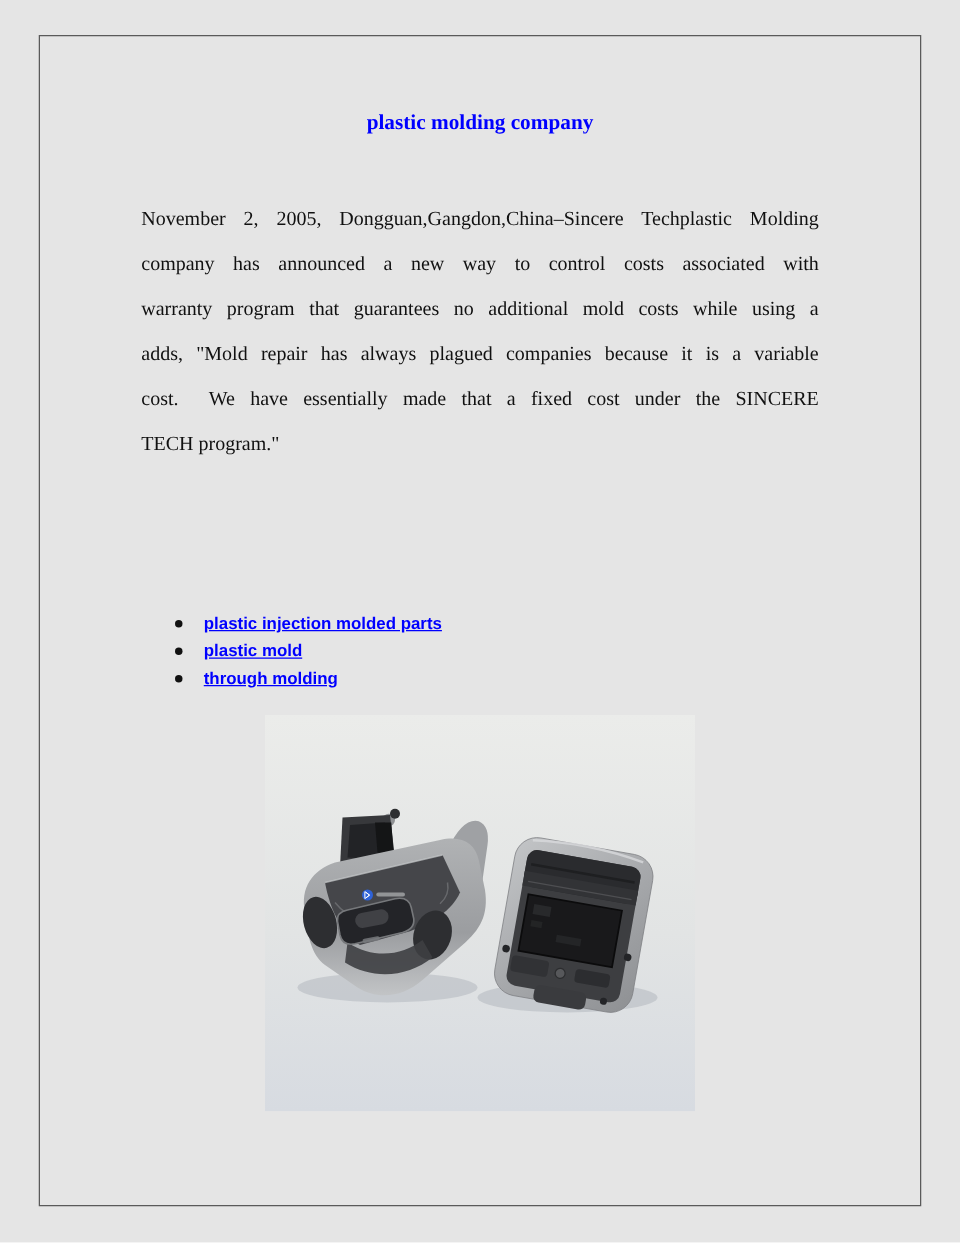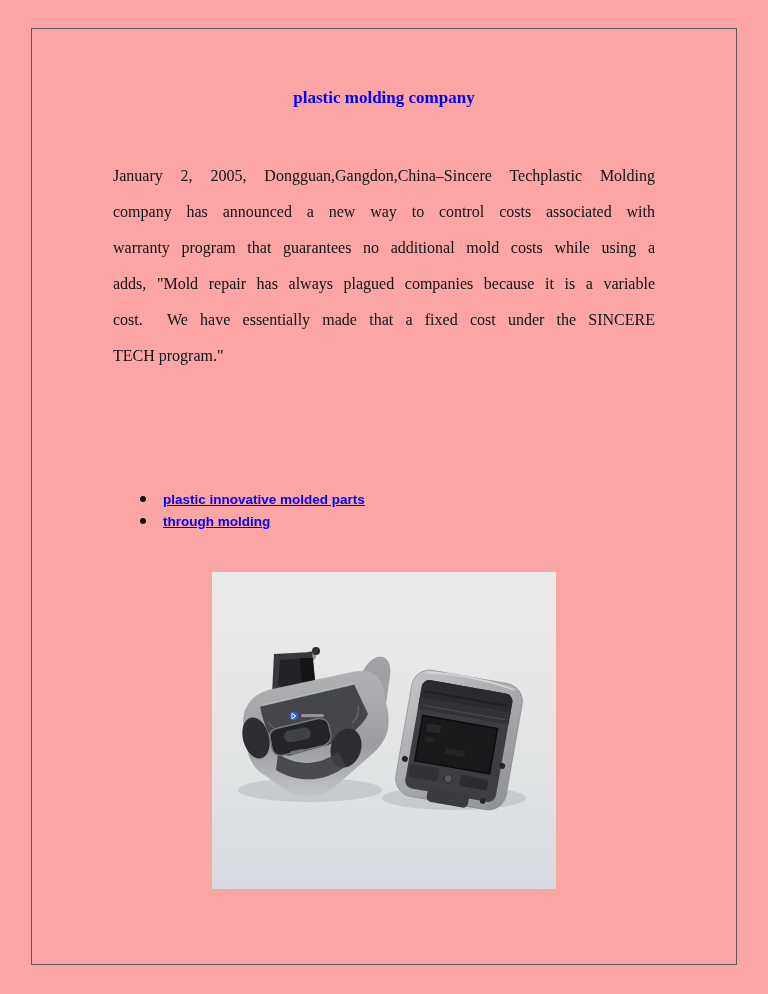--- a/index.html
+++ b/index.html
@@ -1,20 +1,20 @@
 <!DOCTYPE html>
 <html><head>
 <meta charset="utf-8">
 <style>
   html, body { margin: 0; padding: 0; background: #ffffff; }
   .page {
     position: relative;
     width: 768px;
     height: 994px;
-    background: #fca5a5;
+    background: #e5e5e5;
     overflow: hidden;
     font-family: "Liberation Serif", serif;
   }
   .border-frame {
     position: absolute;
     left: 31px; top: 28px;
     width: 706px; height: 937px;
     box-sizing: border-box;
     border: 1.5px solid #5a5a5a;
     pointer-events: none;
@@ -88,43 +88,47 @@
 <body>
 
 <div class="page">
 
   <div class="border-frame"></div>
 
   <h1 class="doc-title">plastic molding company</h1>
 
   <div class="press-paragraph">
 
-      <div class="pline">January 2, 2005, Dongguan,Gangdon,China–Sincere Techplastic Molding</div>
+      <div class="pline">November 2, 2005, Dongguan,Gangdon,China–Sincere Techplastic Molding</div>
 
       <div class="pline">company has announced a new way to control costs associated with</div>
 
 
 
       <div class="pline">warranty program that guarantees no additional mold costs while using a</div>
 
 
       <div class="pline">adds, "Mold repair has always plagued companies because it is a variable</div>
 
       <div class="pline">cost.&nbsp; We have essentially made that a fixed cost under the SINCERE</div>
 
       <div class="pline">TECH program."</div>
     </div>
 
   <ul class="link-list">
 
       <li>
         <span class="bullet-dot"></span>
-        <a class="keyword-link">plastic innovative molded parts</a>
+        <a class="keyword-link">plastic injection molded parts</a>
       </li>
 
+      <li>
+        <span class="bullet-dot"></span>
+        <a class="keyword-link">plastic mold</a>
+      </li>
 
       <li>
         <span class="bullet-dot"></span>
         <a class="keyword-link">through molding</a>
       </li>
     </ul>
 
   <div class="product-photo">
     <svg viewBox="0 0 344 317" width="344" height="317" role="img" aria-label="Two gray plastic injection molded housings of a handheld Bluetooth device, open-lid front cover on the left and rear shell tray on the right, on a light gray backdrop">
       <defs>

